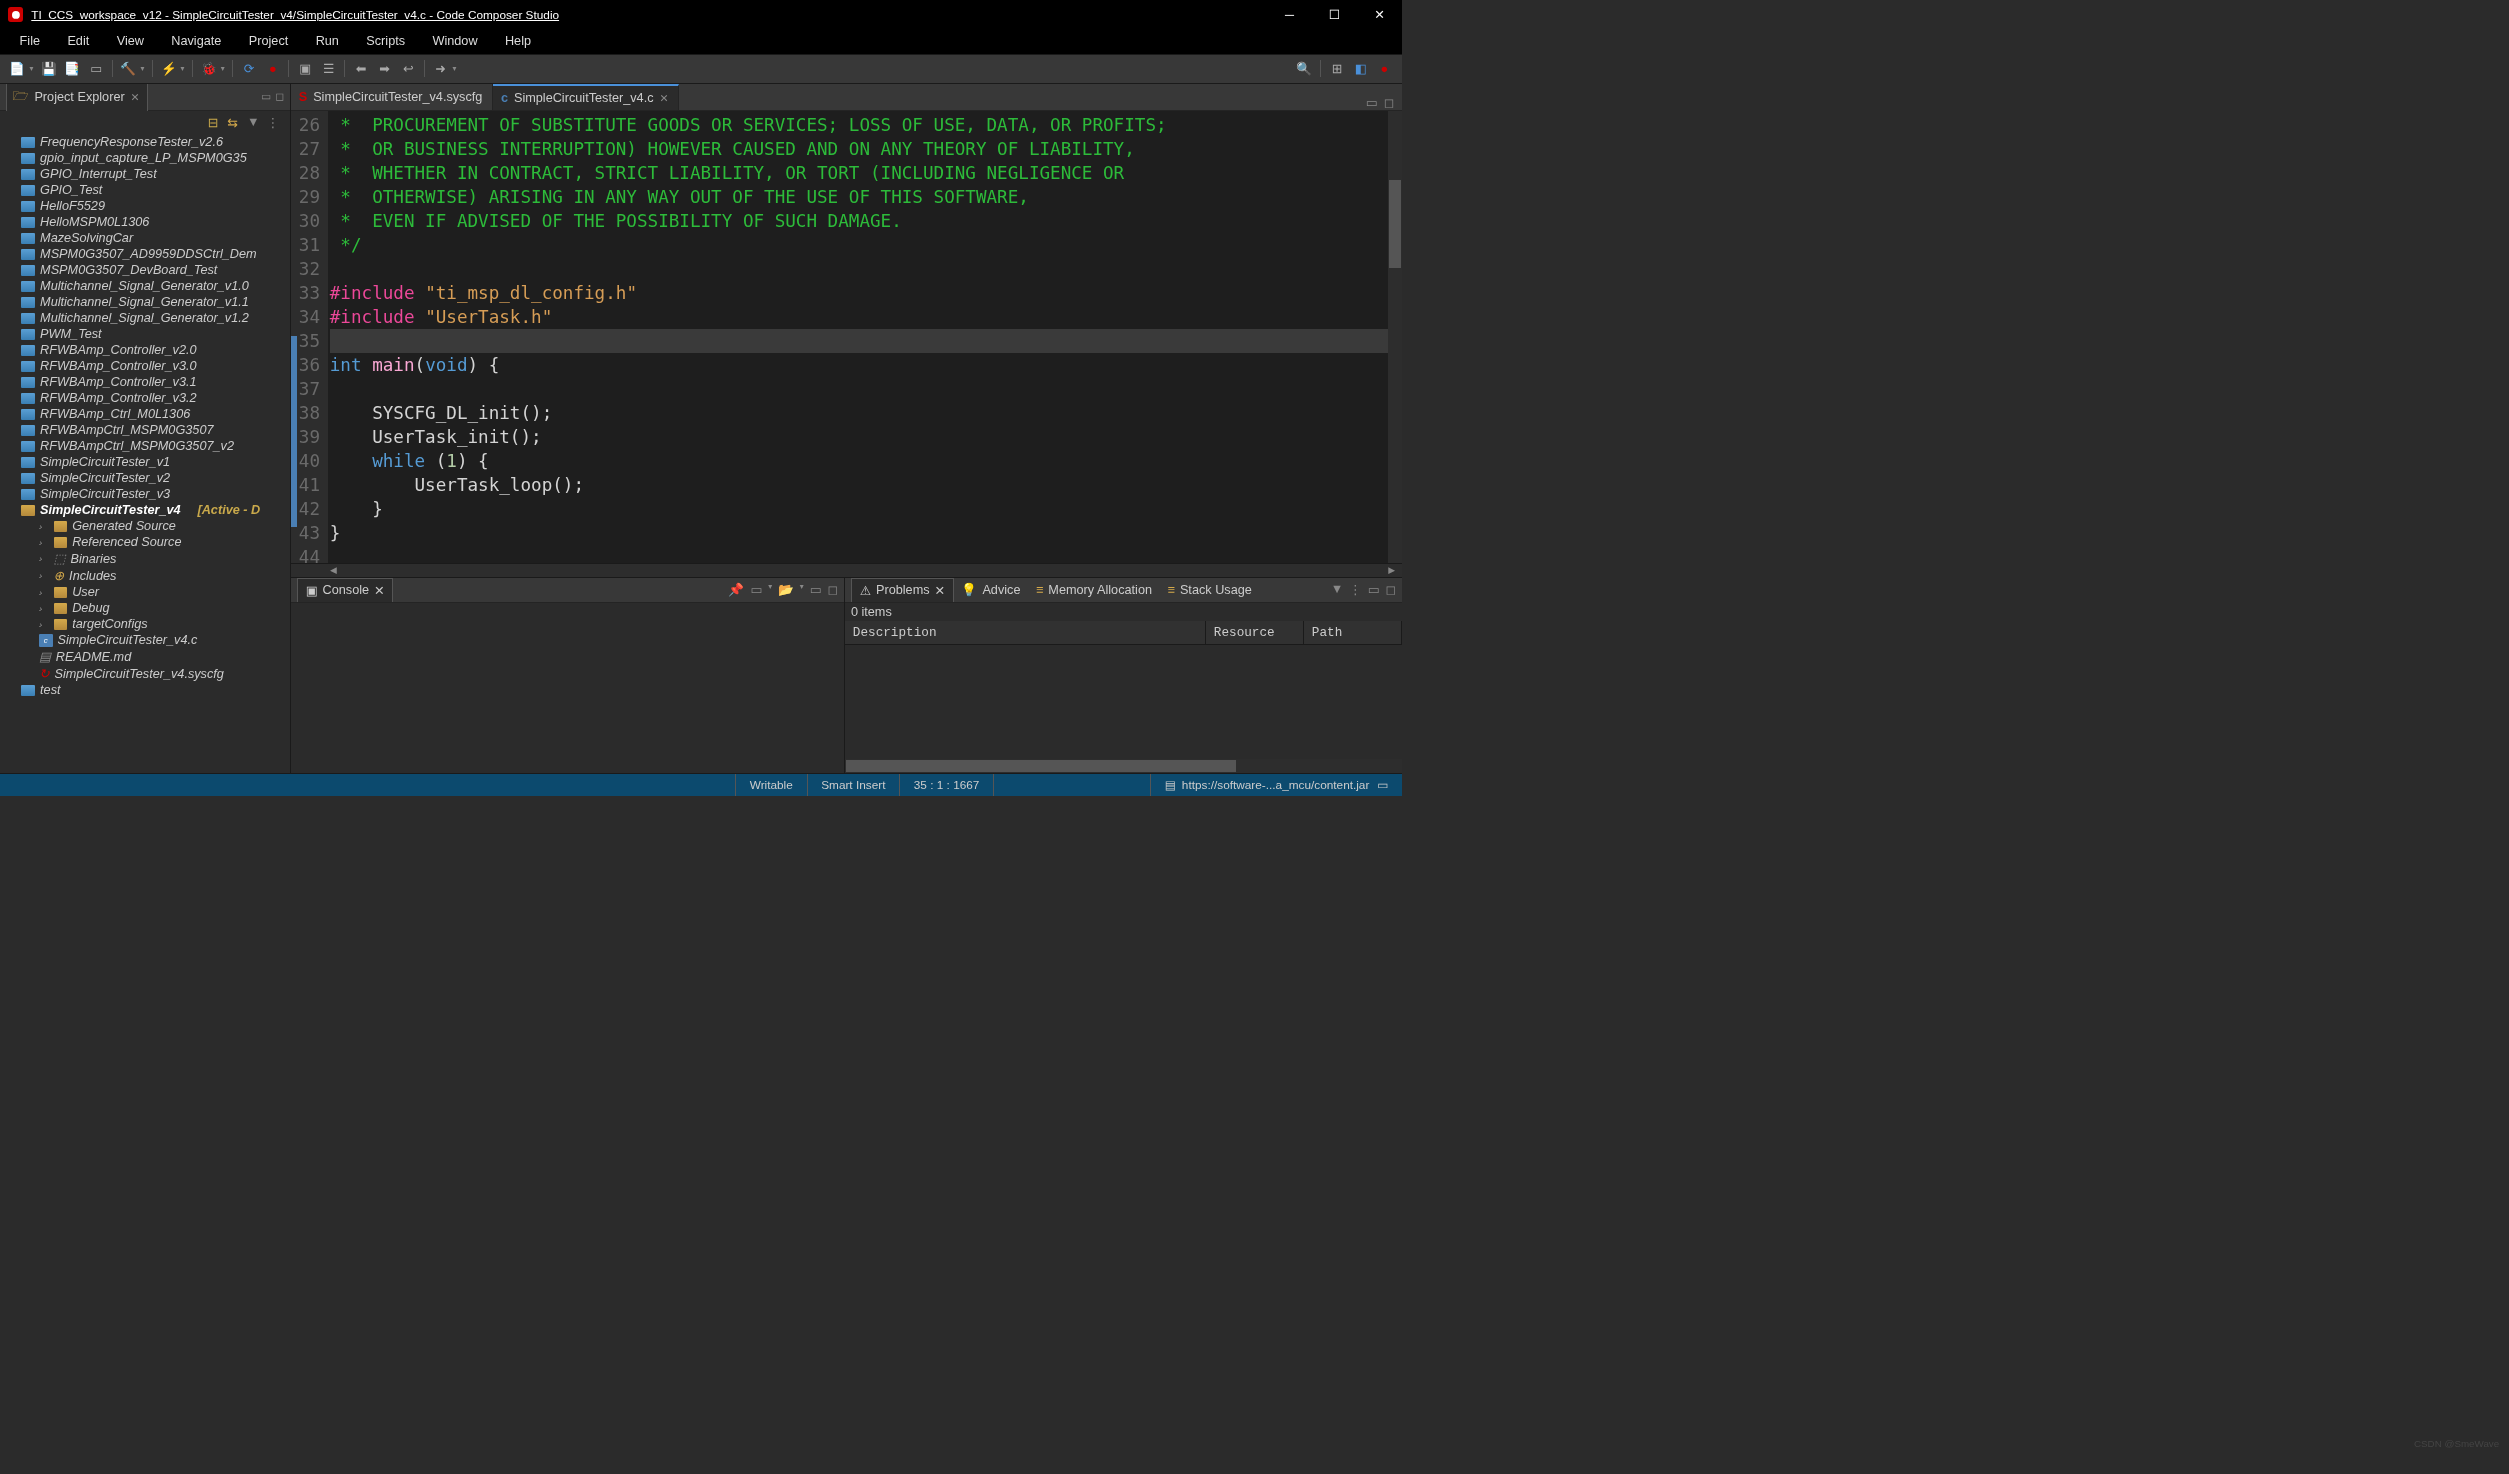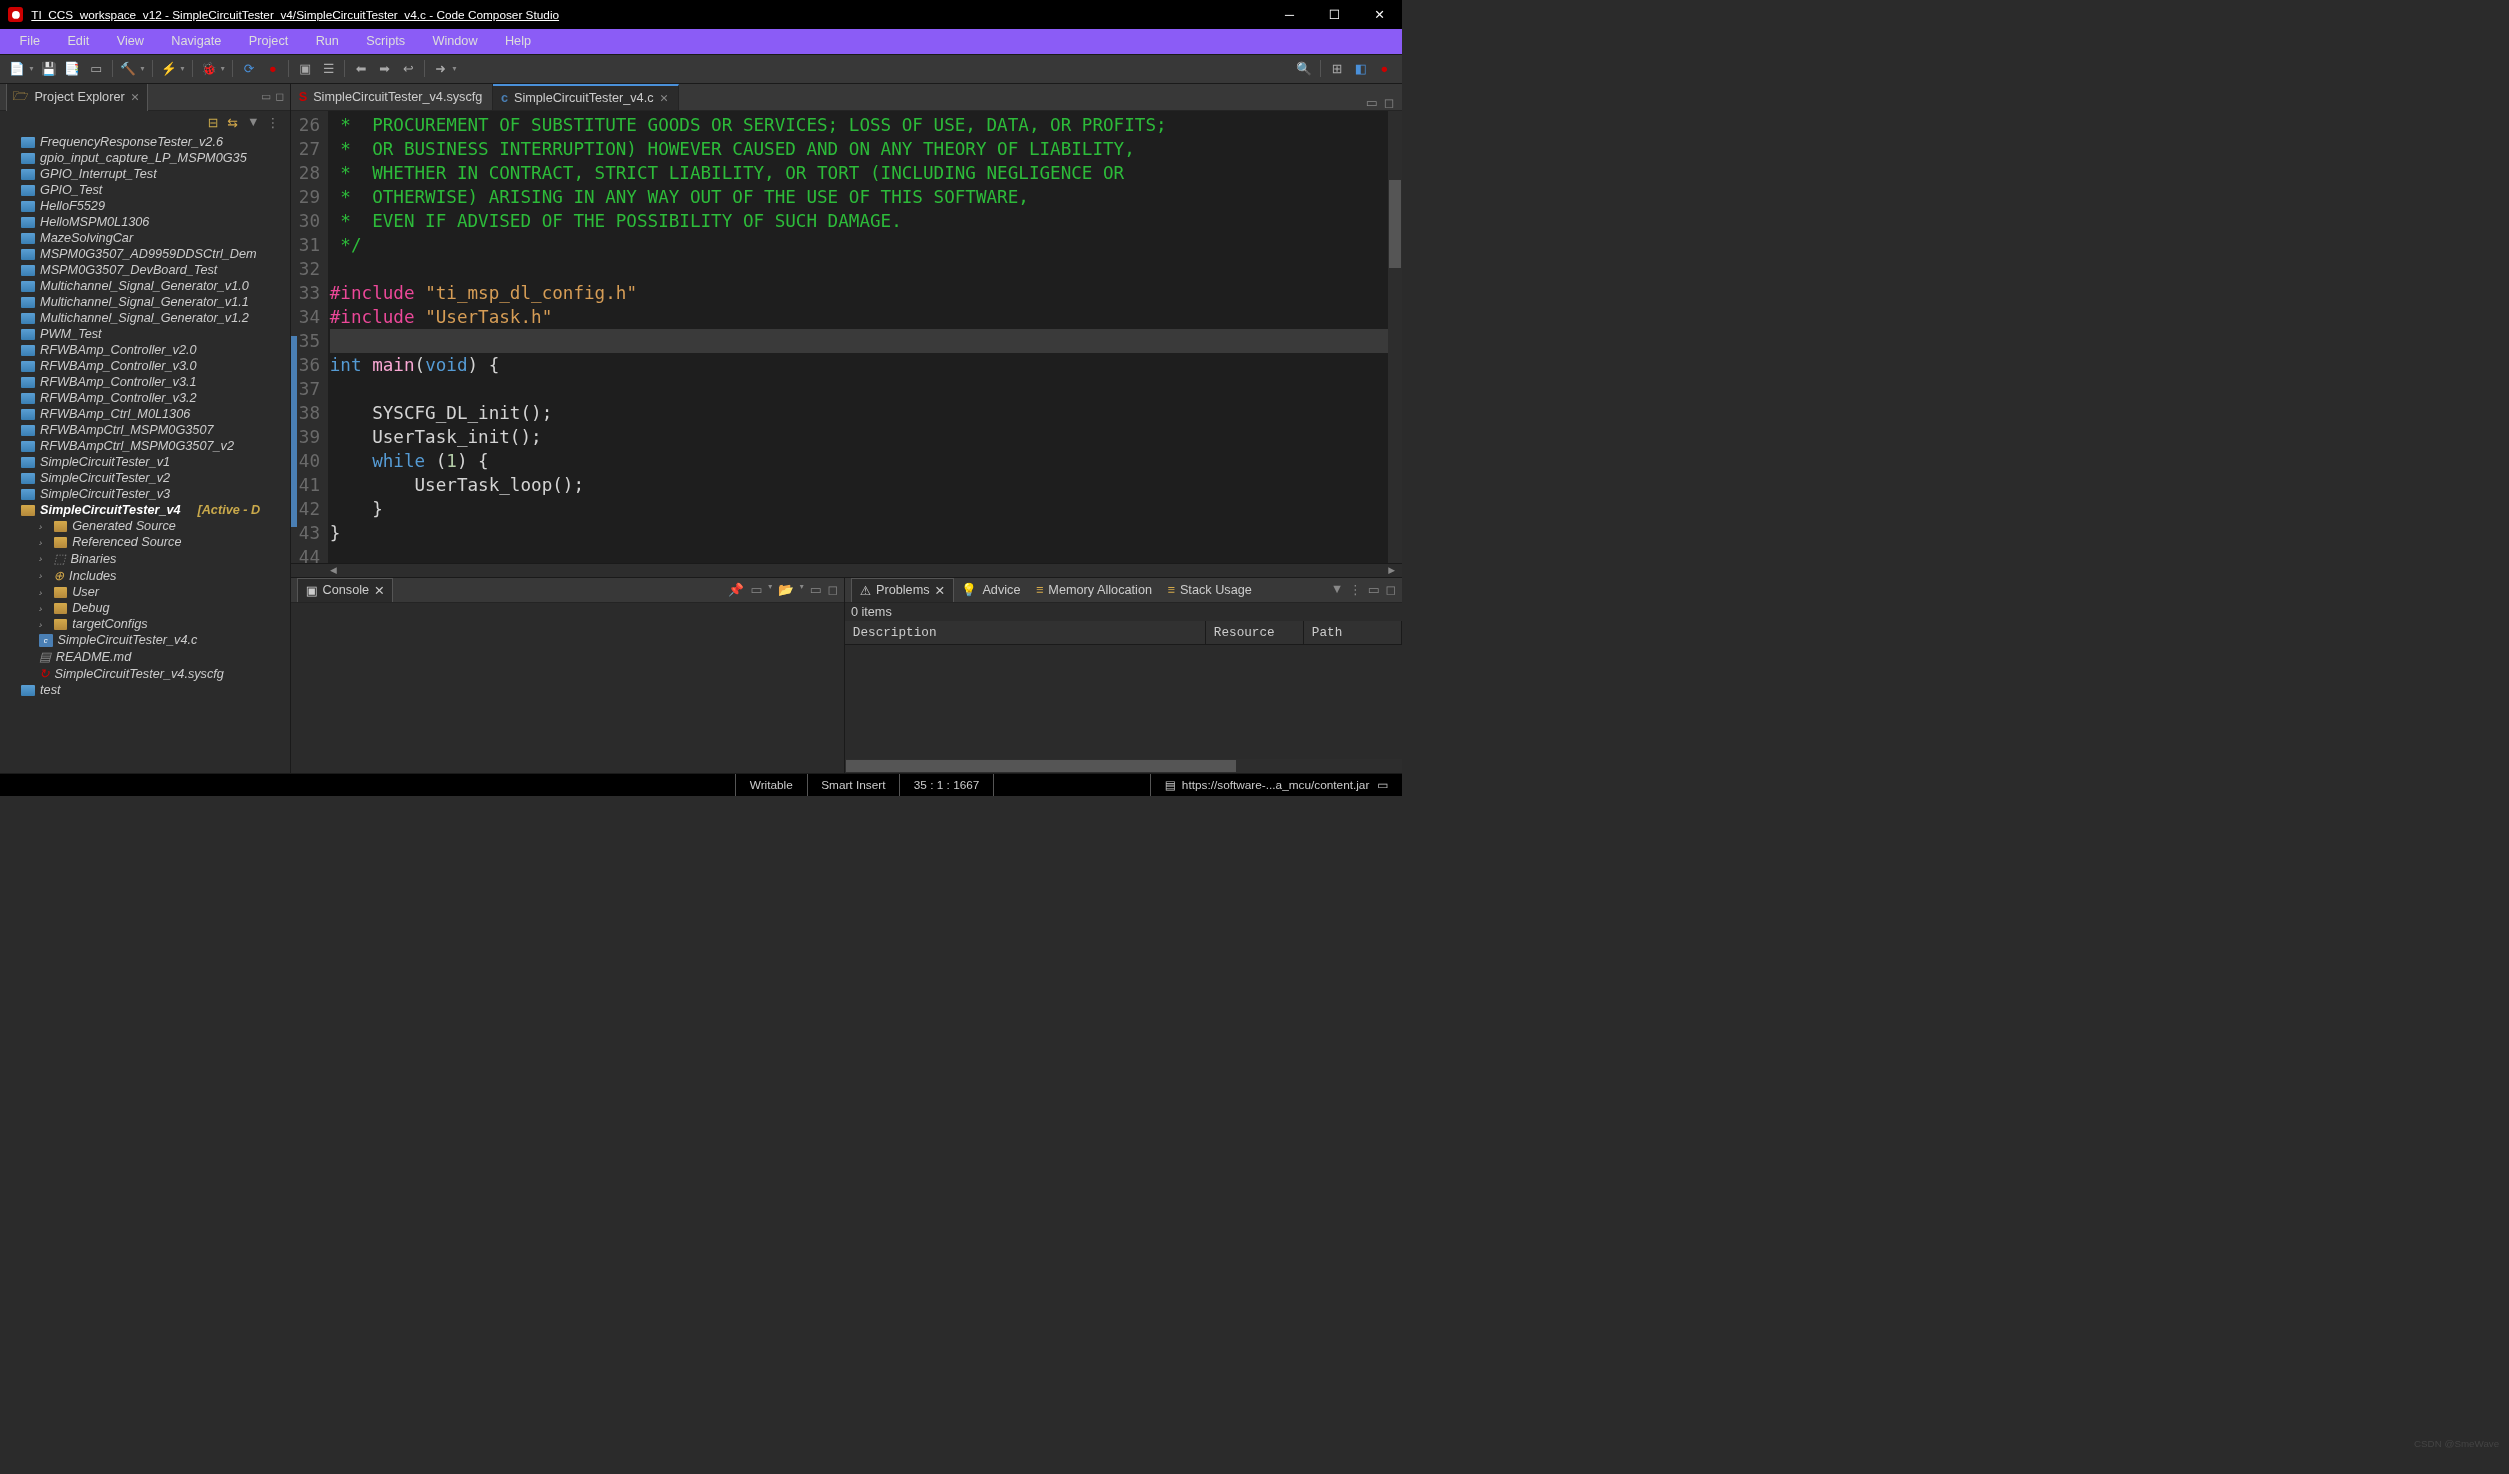--- a/index.html
+++ b/index.html
@@ -32,21 +32,21 @@
 .titlebar .title { flex: 1; font-size: 11.8px; text-decoration: underline; }
 .titlebar .winbtns { display: flex; }
 .titlebar .winbtn {
   width: 45px; height: 29px;
   display: flex; align-items: center; justify-content: center;
   color: #fff;
 }
 
 .menubar {
   height: 25.5px;
-  background: #8b5cf6;
+  background: #000000;
   display: flex;
   align-items: center;
   padding-left: 5.9px;
   border-bottom: 1px solid #1a1a1a;
 }
 .menubar .menu-item {
   padding: 3.9px 13.7px;
   color: #ddd;
   font-size: 12.7px;
 }
@@ -297,21 +297,21 @@
 .panel-hscroll {
   height: 13.7px;
   background: #2d2d2d;
 }
 .panel-hscroll .thumb {
   width: 70%; height: 11.8px; background: #555; margin-top: 1px; margin-left: 1px;
 }
 
 .statusbar {
   height: 23.5px;
-  background: #000000;
+  background: #0c4a6e;
   border-top: 1px solid #1a1a1a;
   display: flex;
   align-items: center;
   color: #ccc;
   font-size: 11.8px;
 }
 .statusbar .cell {
   padding: 0 13.7px;
   border-left: 1px solid #555;
   height: 100%;

